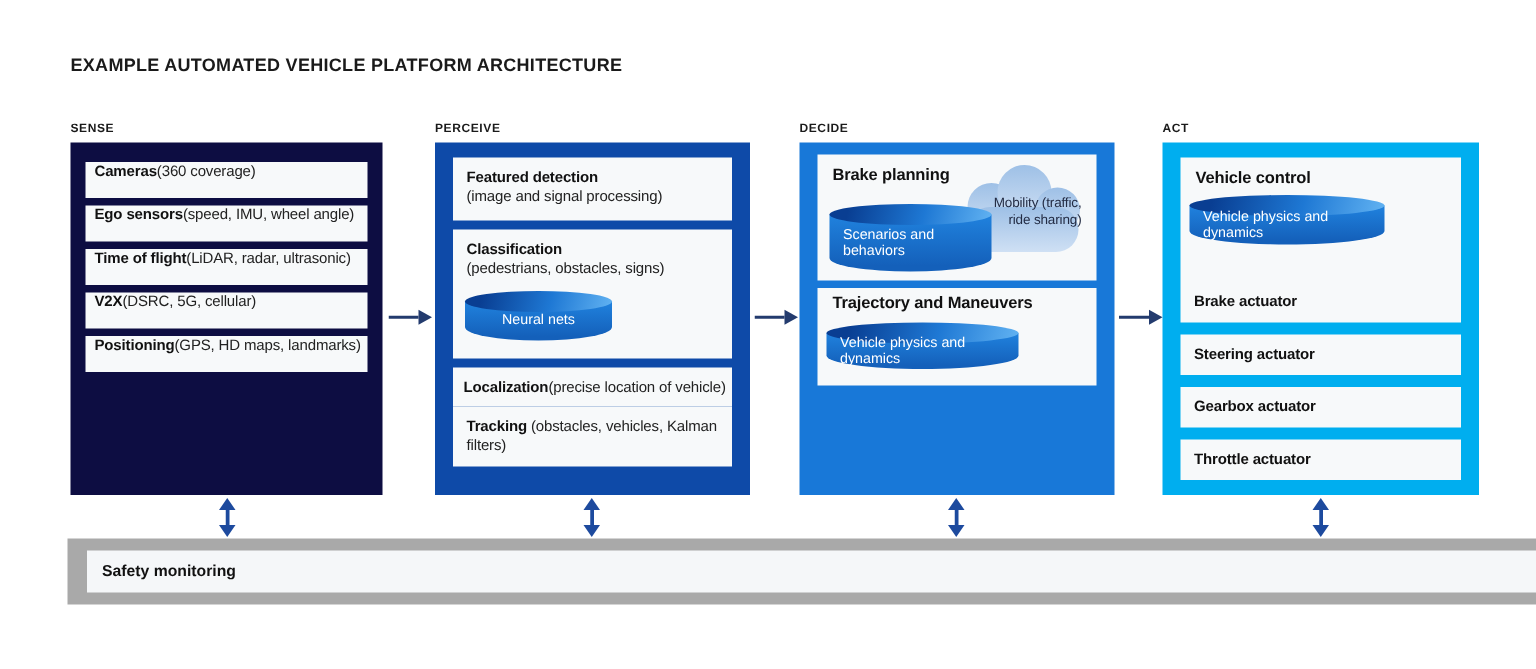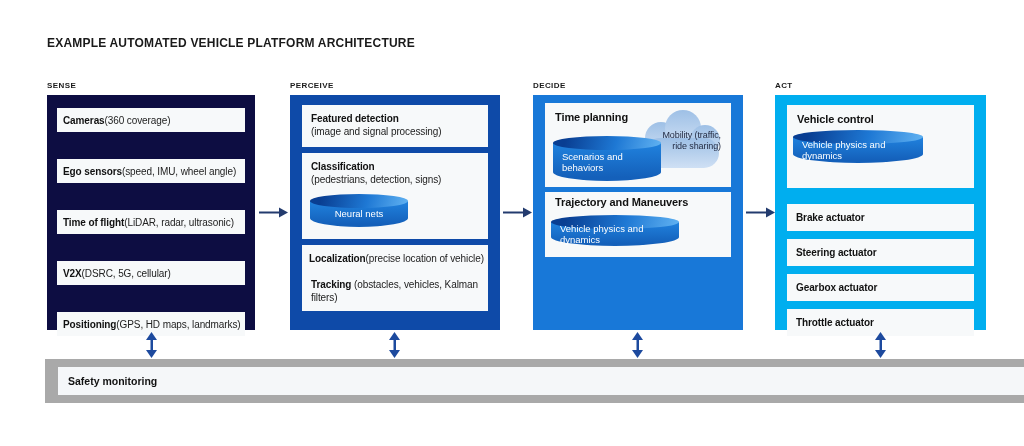--- a/index.html
+++ b/index.html
@@ -22,36 +22,36 @@
   #col-act      { left:775px; width:211px; background:var(--act-bg);      padding:10px 12px; }
 
   .ibox {
     background:var(--box-bg); color:#1f1f1f; box-sizing:border-box;
     font-size:10px; letter-spacing:-0.1px; line-height:13px; position:relative;
   }
   .ibox .b { font-weight:bold; color:#111; }
   .ibox .r { color:#222; }
 
   
-  .sense-box { height:24px; margin-bottom:27px; display:flex; align-items:center;
+  .sense-box { height:24px; margin-bottom:5px; display:flex; 
                padding:0 6px; white-space:nowrap; overflow:hidden; }
 
   
   .p-box1 { height:42px; margin-bottom:6px; padding:7px 9px; }
   .p-box2 { height:86px; margin-bottom:6px; padding:7px 9px; }
   .p-box3 { height:40px; margin-bottom:6px; padding:7px 9px; }
   .p-box4 { height:26px; display:flex; align-items:center; padding:0 7px; white-space:nowrap; overflow:hidden; }
 
   
   .d-box1 { height:84px; margin-bottom:5px; padding:8px 10px; }
   .d-box2 { height:65px; padding:4px 10px; }
   .d-head { font-weight:bold; font-size:11px; color:#111; }
 
   
-  .a-box1 { height:83px; margin-bottom:16px; padding:8px 10px; }
+  .a-box1 { height:83px; margin-bottom:0; padding:8px 10px; }
   .a-box  { height:27px; margin-bottom:8px; display:flex; align-items:center; padding:0 9px; }
 
   
   .cyl {
     position:absolute; z-index:2; color:#fff; display:flex; align-items:center;
     background:linear-gradient(180deg, #2082DE 0%, #1460BA 90%);
     border-radius:0 0 50% 50% / 0 0 9px 9px;
   }
   .cyl::before {
     content:""; position:absolute; left:0; right:0; top:-7px; height:14px;
@@ -117,37 +117,37 @@
     </div>
   </div>
 
   <div class="column" id="col-perceive">
     <div class="ibox p-box1">
       <div class="b">Featured detection</div>
       <div class="r">(image and signal processing)</div>
     </div>
     <div class="ibox p-box2">
       <div class="b">Classification</div>
-      <div class="r">(pedestrians, detection, signs)</div>
+      <div class="r">(pedestrians, obstacles, signs)</div>
       <div class="cyl cyl-center" style="left:8px; top:48px; width:98px; height:26px;">
         <span class="cyl-text">Neural nets</span>
       </div>
     </div>
     <div class="ibox p-box4">
       <span class="b">Localization</span>
         <span class="r"> (precise location of vehicle)</span>
     </div>
     <div class="ibox p-box3">
       <span class="b">Tracking</span><span class="r"> (obstacles, vehicles, Kalman filters)</span>
     </div>
   </div>
 
   <div class="column" id="col-decide">
     <div class="ibox d-box1">
-      <div class="d-head">Time planning</div>
+      <div class="d-head">Brake planning</div>
       <div class="cyl" style="left:8px; top:40px; width:108px; height:38px;">
         <span class="cyl-text">Scenarios and behaviors</span>
       </div>
       <div class="cloud-wrap">
         <svg viewBox="0 0 96 72">
           <defs>
             <linearGradient id="cg" x1="0" y1="0" x2="0" y2="1">
               <stop offset="0%" stop-color="#9EC0E6"></stop>
               <stop offset="100%" stop-color="#CFE0F4"></stop>
             </linearGradient>

